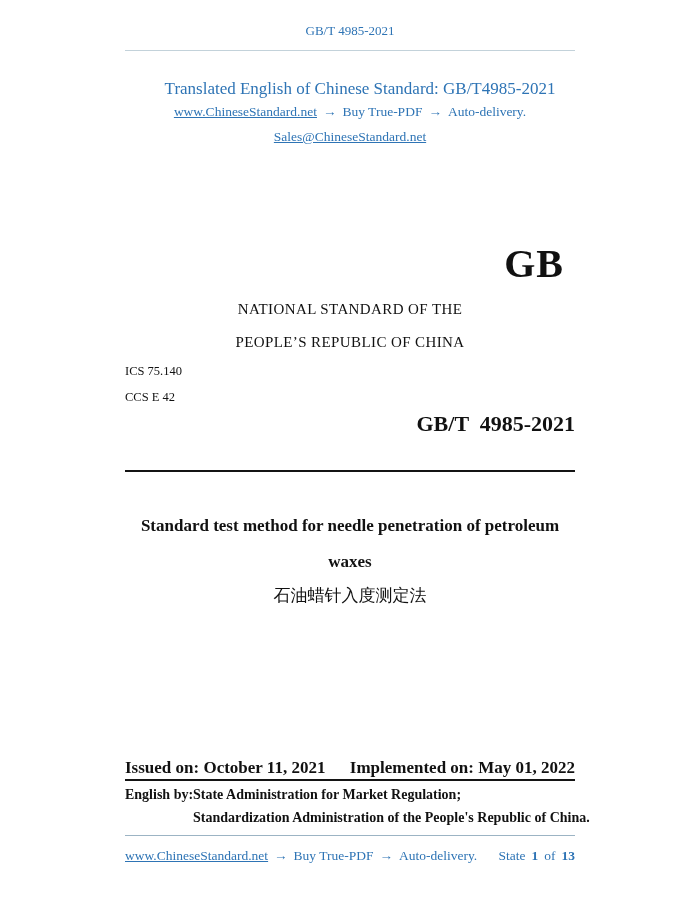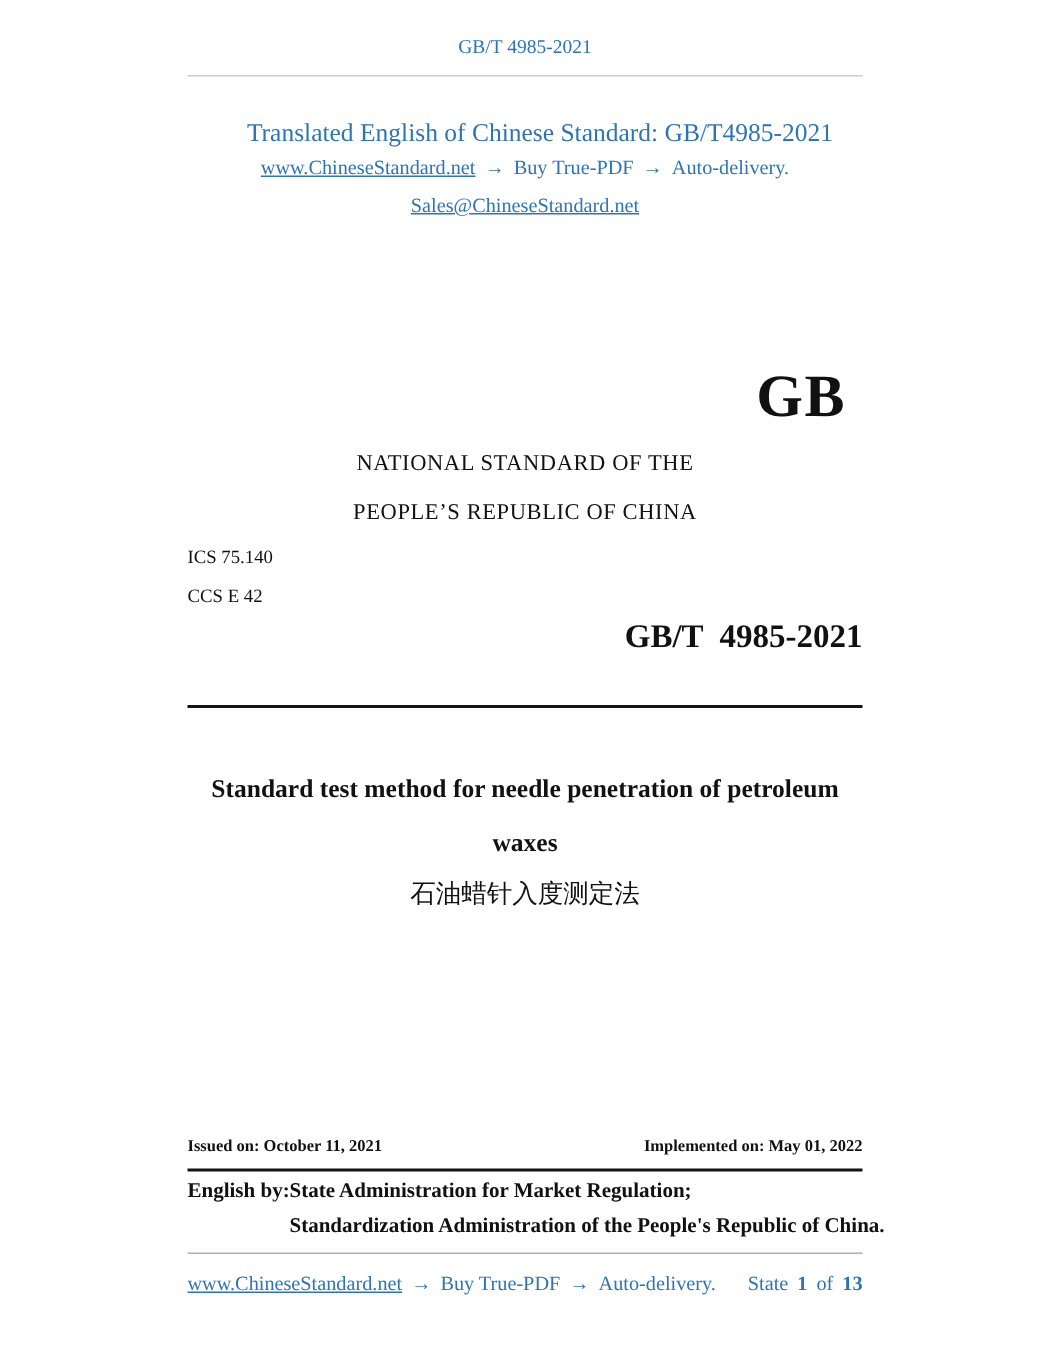--- a/index.html
+++ b/index.html
@@ -46,21 +46,21 @@
   .replacing { position: absolute; right: 125px; top: 447px; font-size: 14px; }
   .mid-rule { top: 470px; border-top: 2px solid #141414; }
 
   .title1 { top: 496px; font-size: 17px; font-weight: bold; margin-top: 20px; }
   .title2 { top: 552px; font-size: 17px; font-weight: bold; }
   .titlezh { top: 584px; font-size: 17px; }
 
   .issue-row {
     position: absolute; left: 125px; top: 758px; width: 450px;
     display: flex; justify-content: space-between;
-    font-size: 11px; font-weight: bold;
+    font-size: 17px; font-weight: bold;
   }
   .issue-rule { top: 779px; border-top: 2px solid #141414; }
   .issued-by-label { position: absolute; left: 125px; top: 787px; font-size: 14px; font-weight: bold; }
   .issuer1 { position: absolute; left: 193px; top: 787px; font-size: 14px; font-weight: bold; }
   .issuer2 { position: absolute; left: 193px; top: 810px; font-size: 14px; font-weight: bold; }
 
   .footer-rule { top: 835px; border-top: 1px solid #9cb4c4; }
   .footer-row {
     position: absolute; left: 125px; top: 848px; width: 450px;
     display: flex; justify-content: space-between; align-items: baseline;

